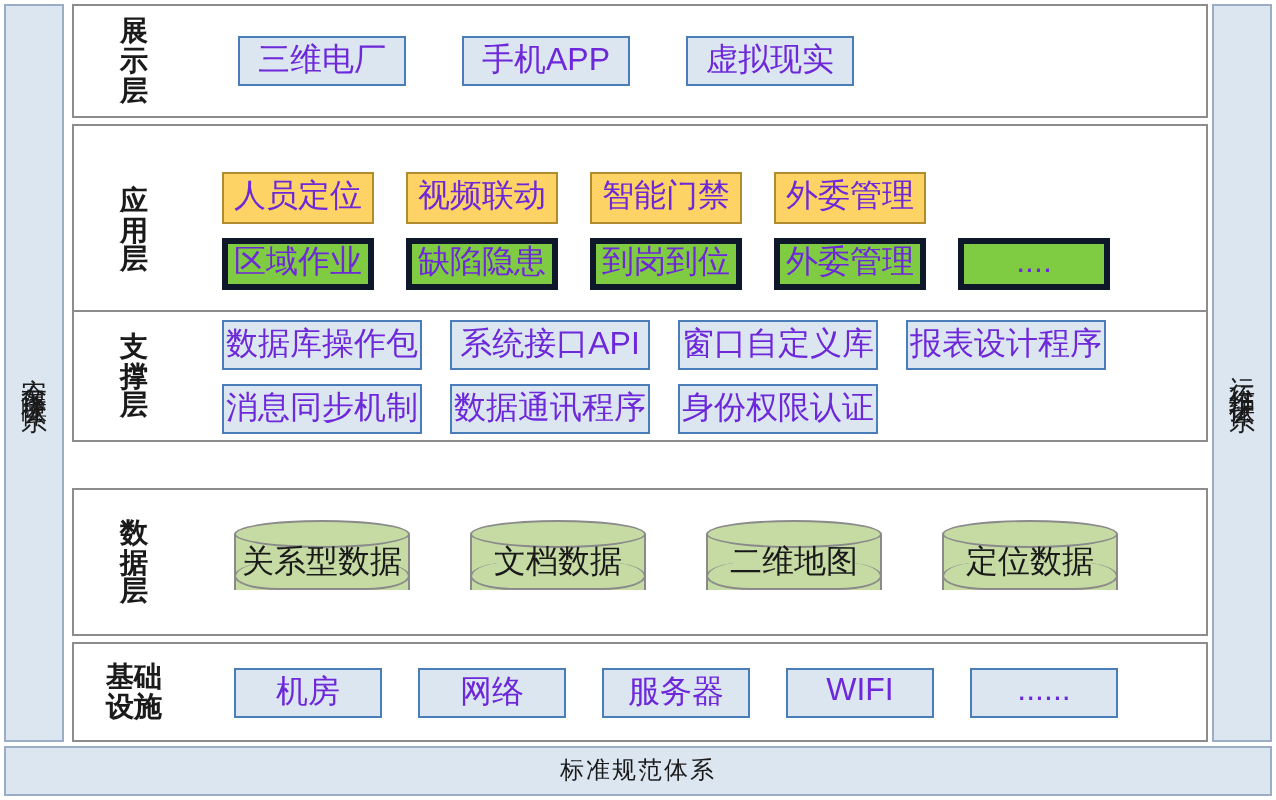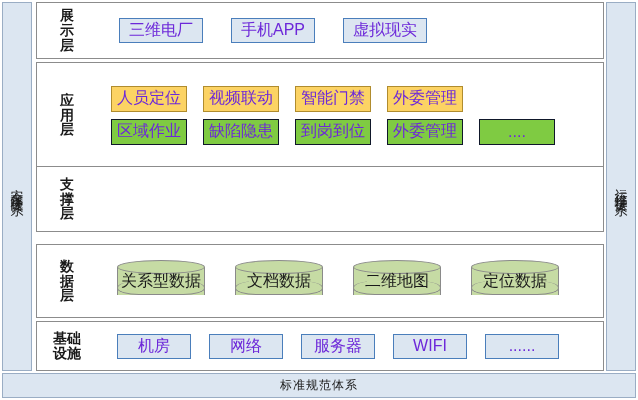--- a/index.html
+++ b/index.html
@@ -135,21 +135,21 @@
   }
   .node.blue {
     border: 1px solid #4a7ebb;
     background: #dce6f1;
   }
   .node.orange {
     border: 1px solid #b08c2e;
     background: #fcd364;
   }
   .node.green {
-    border: 1px solid #0f172a;
+    border: 3px solid #0f172a;
     background: #7fcb42;
   }
 
   
   #layer-present .node { width: 84px; height: 25px; }
   #layer-present .row  { gap: 28px; padding-left: 16px; }
 
   #layer-app .node { width: 76px; height: 26px; }
   #layer-app .row  { gap: 16px; padding-left: 8px; }
 
@@ -257,23 +257,36 @@
         <div class="row">
           <div class="node green">区域作业</div>
           <div class="node green">缺陷隐患</div>
           <div class="node green">到岗到位</div>
           <div class="node green">外委管理</div>
           <div class="node green">....</div>
         </div>
       </div>
     </div>
 
-    <div class="layer" id="layer-support" style="top:164px; height:66px;">
+    <div class="layer" id="layer-support" style="top:153px; height:66px;">
       <div class="layer-label">
         <span class="lbl-inner">支撑层</span>
+      </div>
+      <div class="layer-body">
+        <div class="row">
+          <div class="node blue">数据库操作包</div>
+          <div class="node blue">系统接口API</div>
+          <div class="node blue">窗口自定义库</div>
+          <div class="node blue">报表设计程序</div>
+        </div>
+        <div class="row">
+          <div class="node blue">消息同步机制</div>
+          <div class="node blue">数据通讯程序</div>
+          <div class="node blue">身份权限认证</div>
+        </div>
       </div>
     </div>
 
     <div class="layer" id="layer-data" style="top:242px; height:74px;">
       <div class="layer-label">
         <span class="lbl-inner">数据层</span>
       </div>
       <div class="layer-body">
         <div class="row">
           <div class="cylinder">

